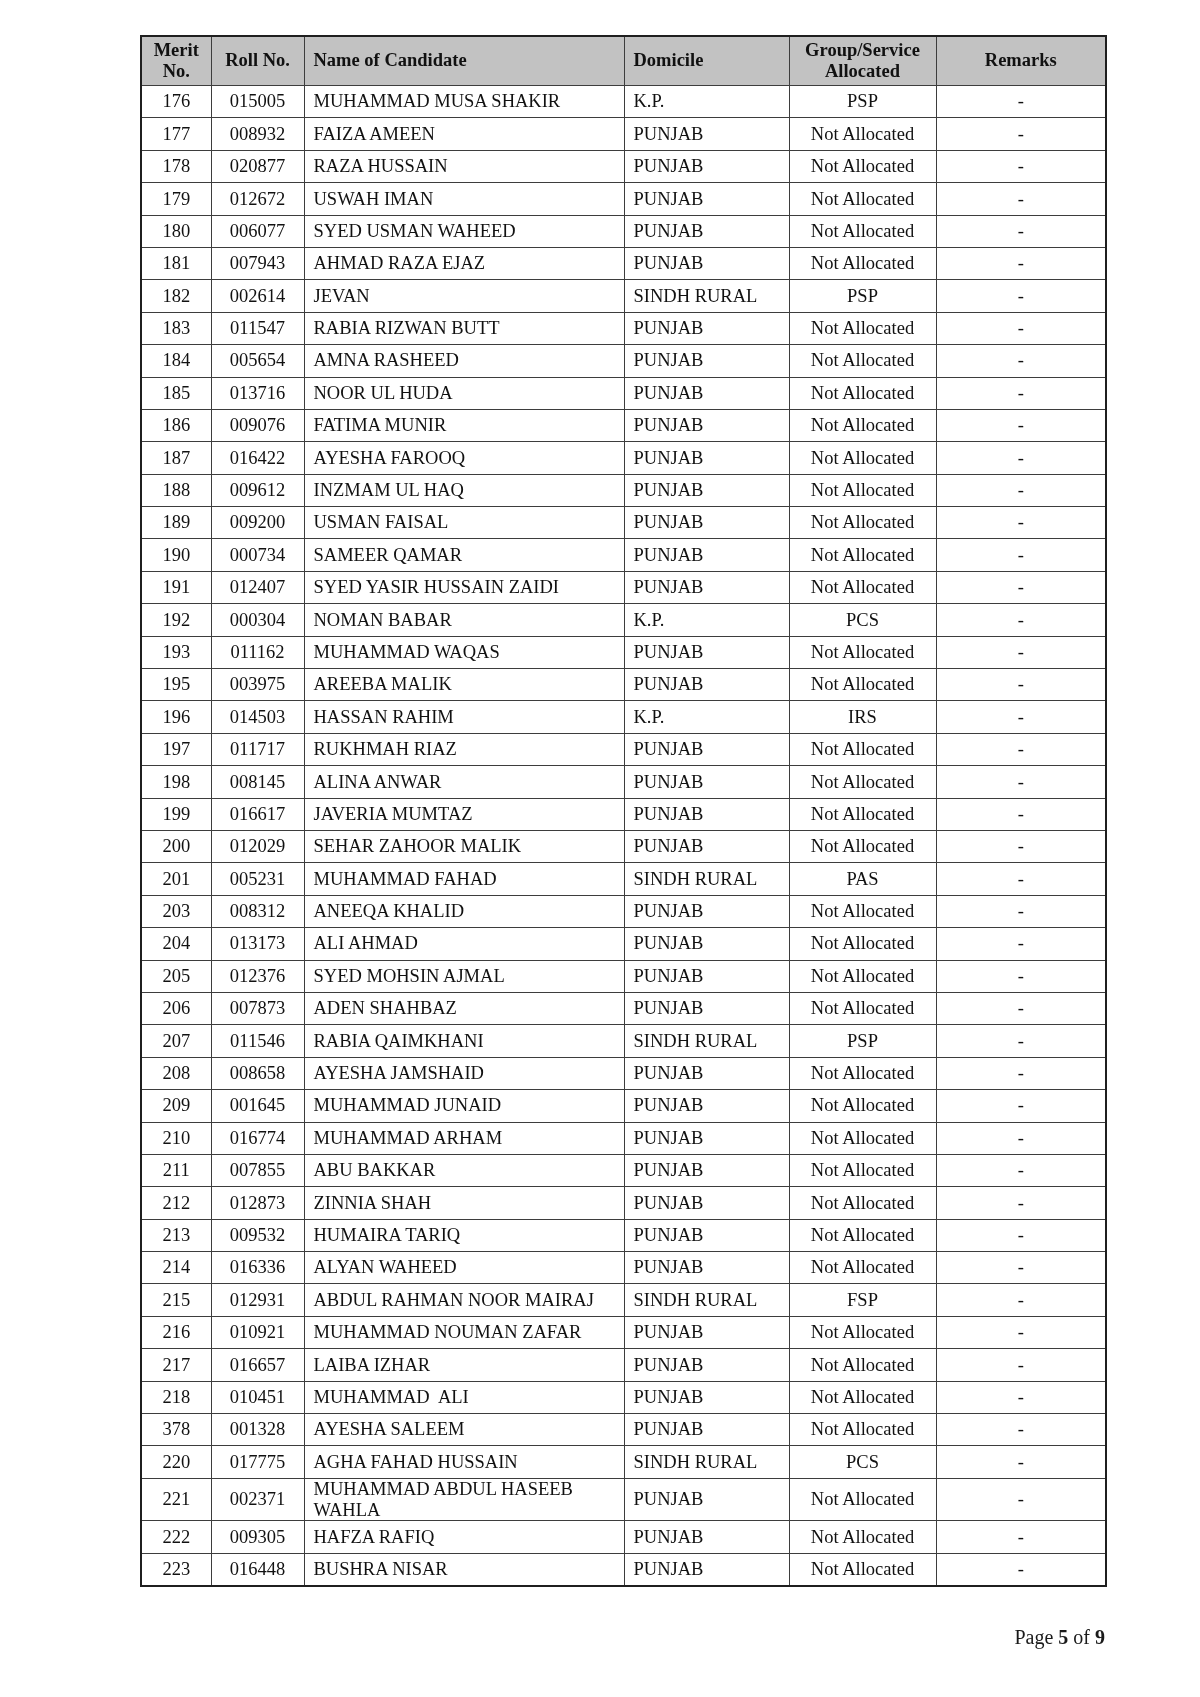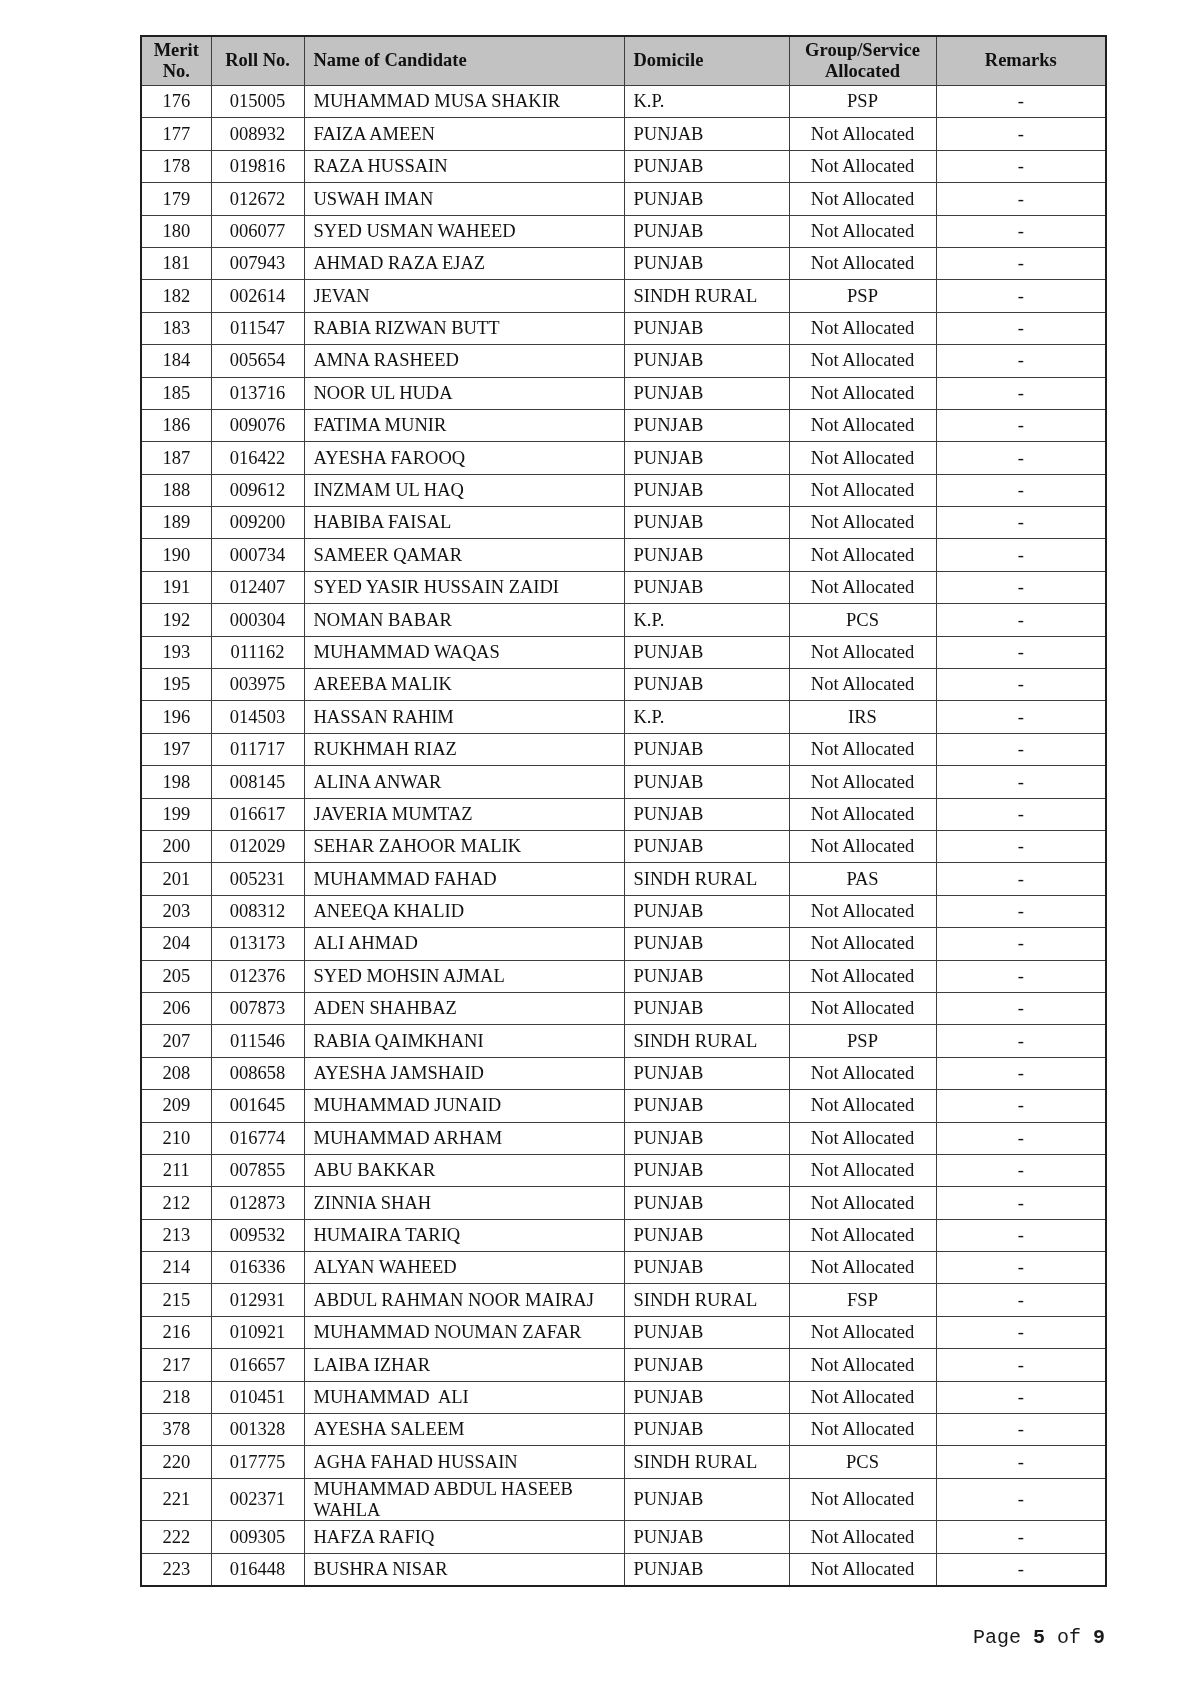--- a/index.html
+++ b/index.html
@@ -62,21 +62,21 @@
   table.merit-table tbody td:nth-child(3),
   table.merit-table tbody td:nth-child(4) {
     text-align: left;
     padding-left: 9px;
     white-space: pre-wrap;
   }
   .page-footer {
     position: absolute;
     top: 1626px;
     right: 95px;
-    font-family: Liberation Mono, monospace;
+    font-family: Liberation Serif, serif;
     font-size: 20px;
     color: #1a1a1a;
     text-align: center;
   }
   .page-footer b {
     font-weight: bold;
   }
 </style>
 </head>
 <body>
@@ -115,21 +115,21 @@
           <tr>
             <td>177</td>
             <td>008932</td>
             <td>FAIZA AMEEN</td>
             <td>PUNJAB</td>
             <td>Not Allocated</td>
             <td>-</td>
           </tr>
           <tr>
             <td>178</td>
-            <td>019816</td>
+            <td>020877</td>
             <td>RAZA HUSSAIN</td>
             <td>PUNJAB</td>
             <td>Not Allocated</td>
             <td>-</td>
           </tr>
           <tr>
             <td>179</td>
             <td>012672</td>
             <td>USWAH IMAN</td>
             <td>PUNJAB</td>
@@ -204,21 +204,21 @@
             <td>188</td>
             <td>009612</td>
             <td>INZMAM UL HAQ</td>
             <td>PUNJAB</td>
             <td>Not Allocated</td>
             <td>-</td>
           </tr>
           <tr>
             <td>189</td>
             <td>009200</td>
-            <td>HABIBA FAISAL</td>
+            <td>USMAN FAISAL</td>
             <td>PUNJAB</td>
             <td>Not Allocated</td>
             <td>-</td>
           </tr>
           <tr>
             <td>190</td>
             <td>000734</td>
             <td>SAMEER QAMAR</td>
             <td>PUNJAB</td>
             <td>Not Allocated</td>

